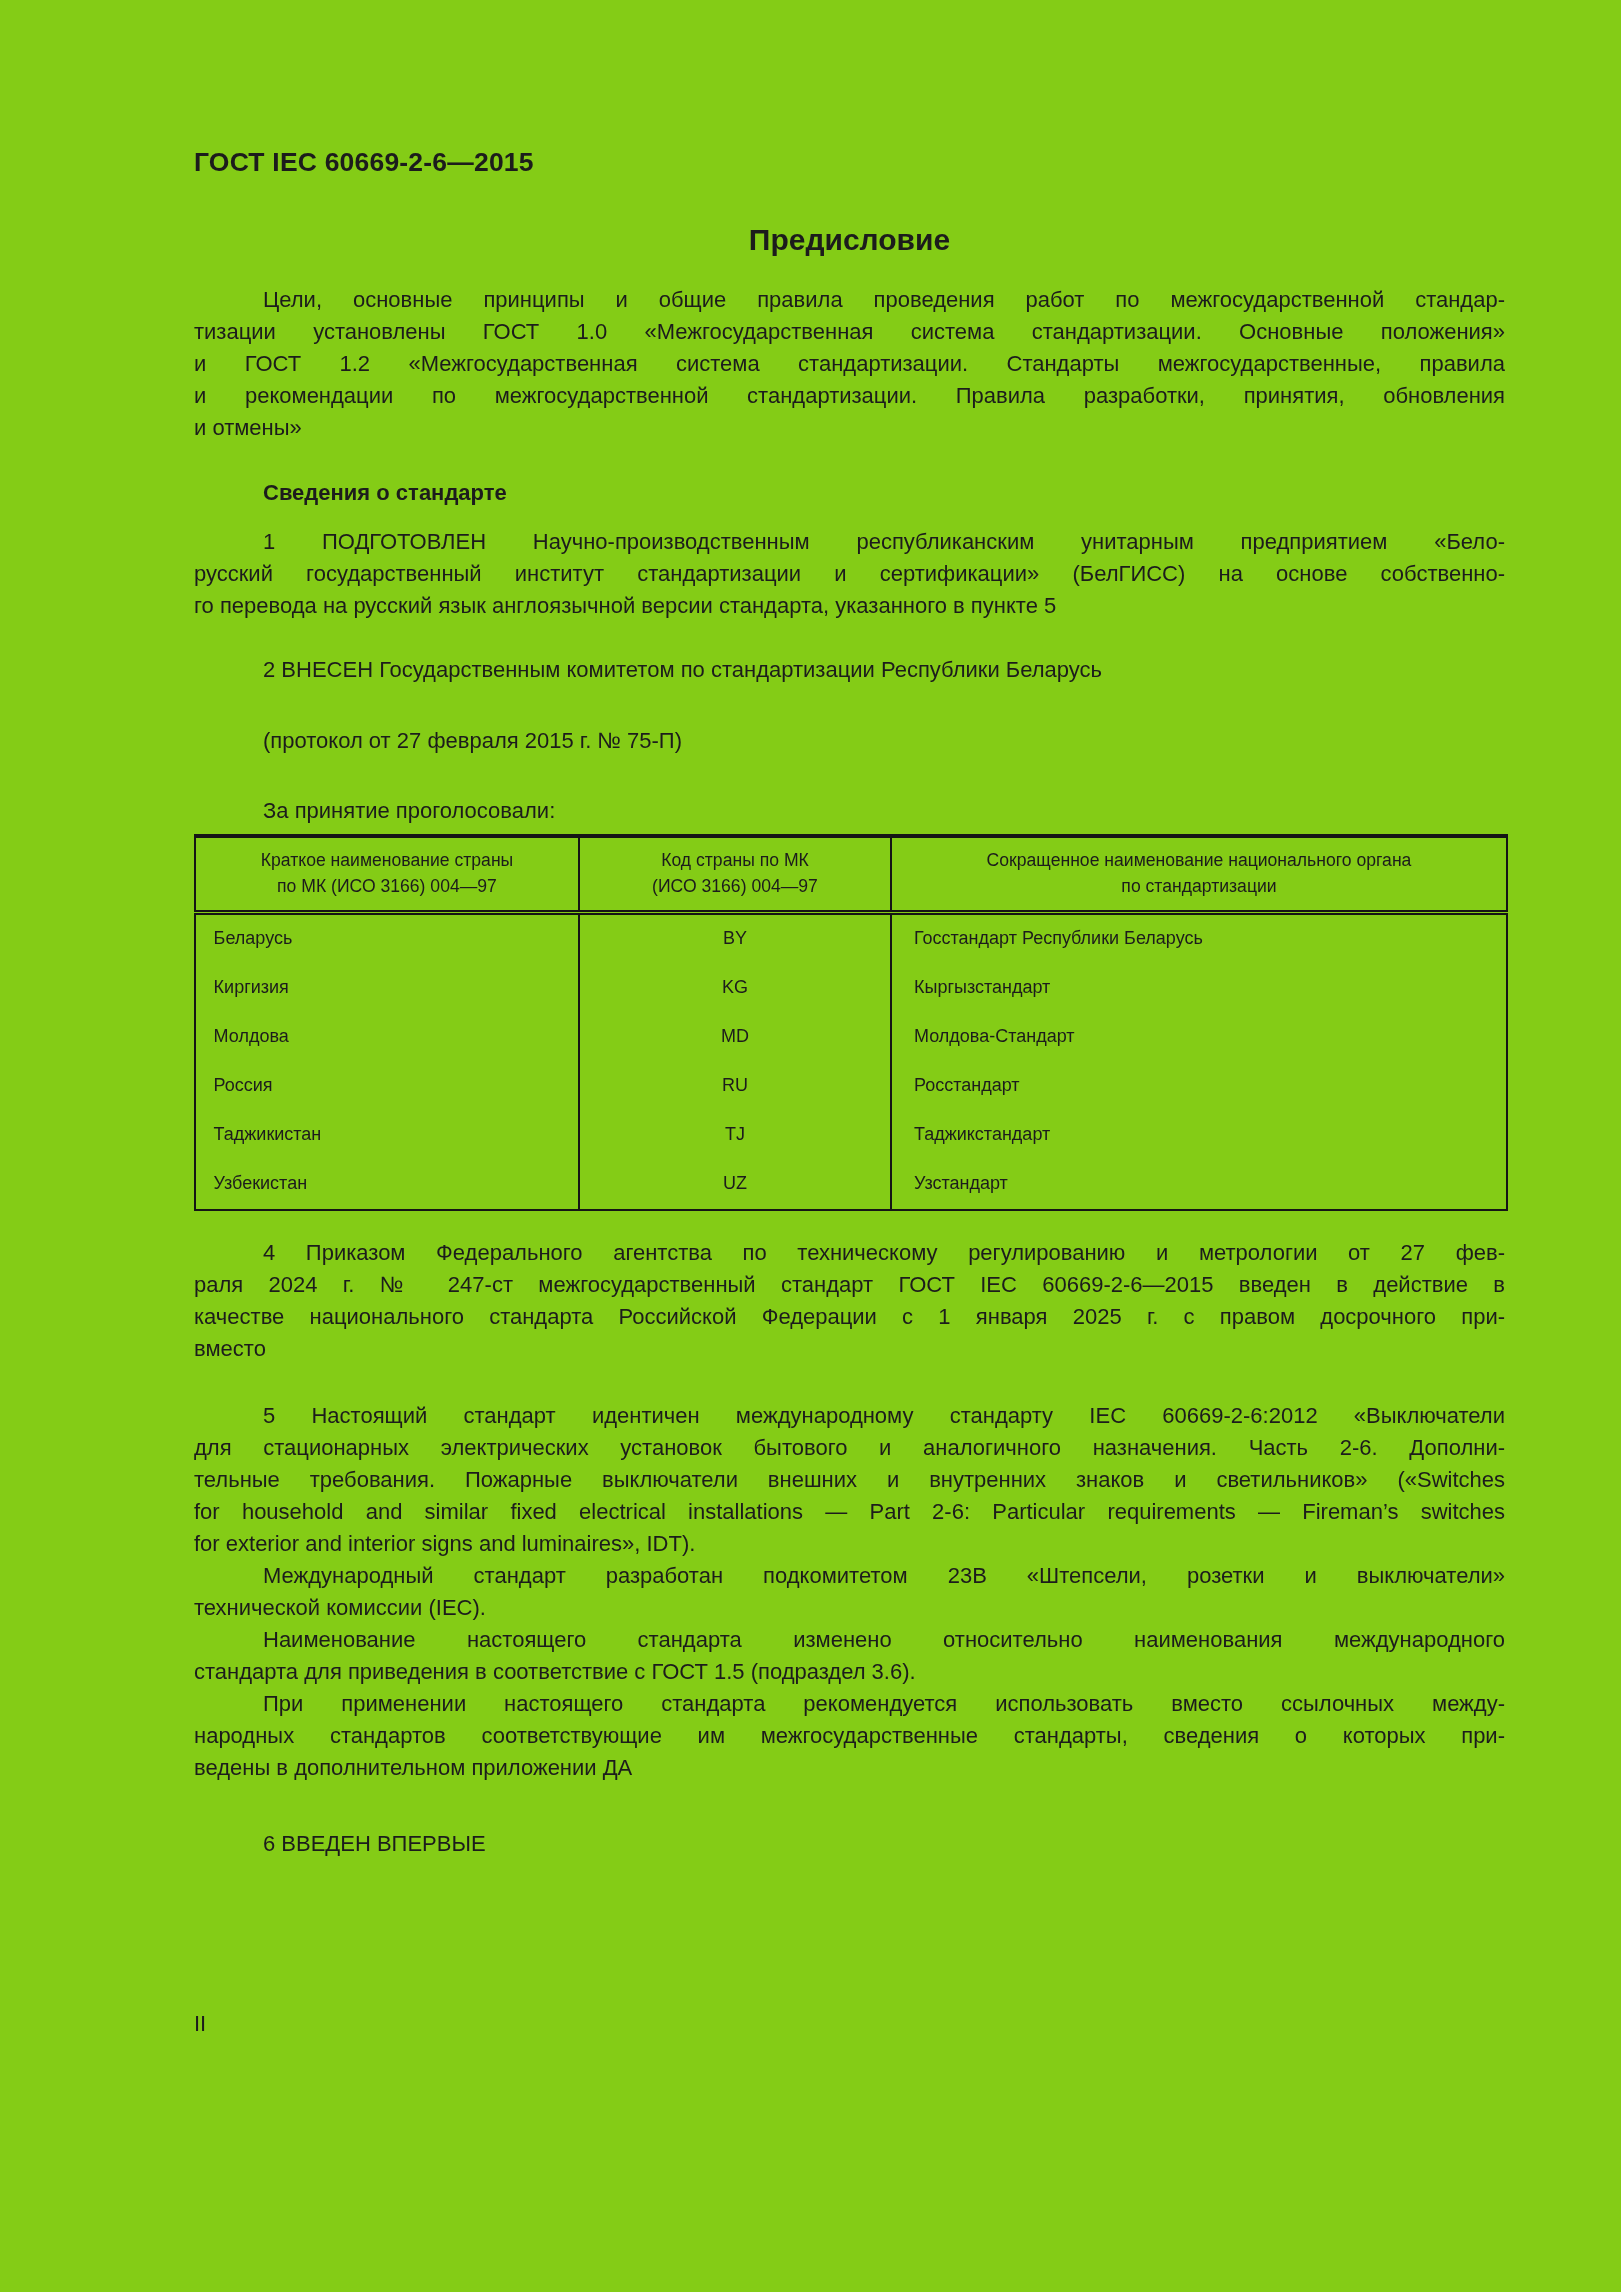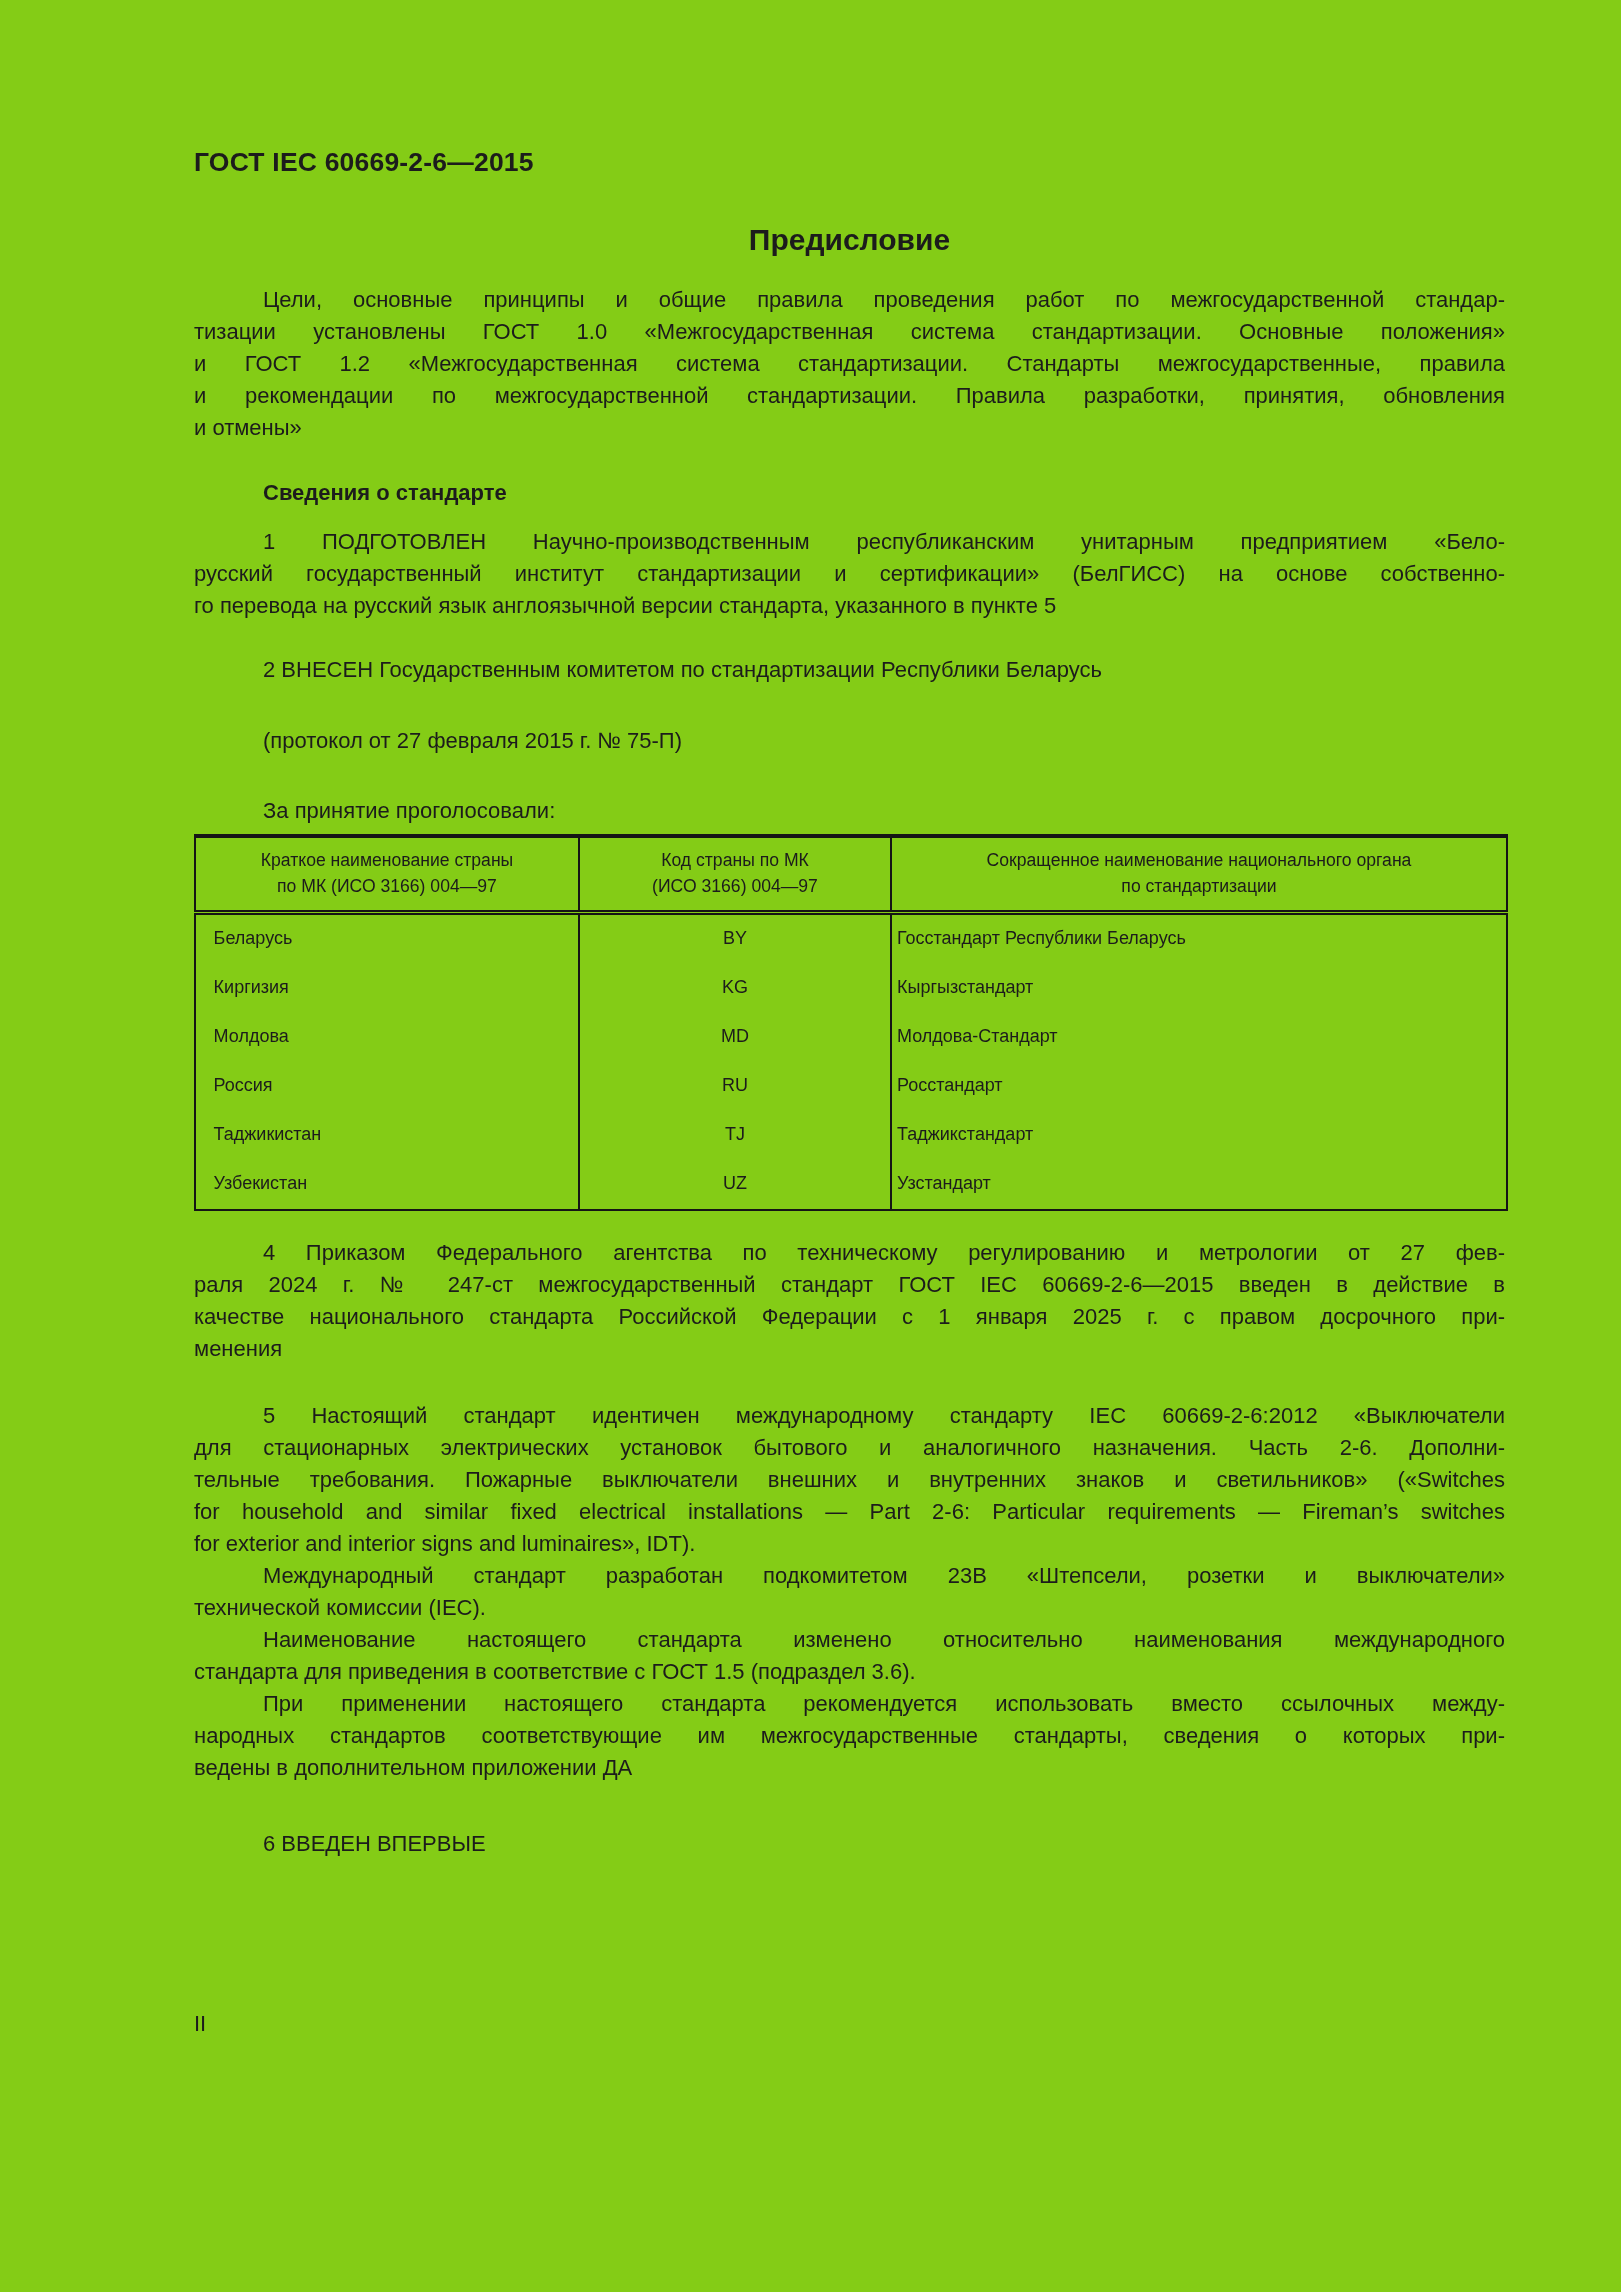--- a/index.html
+++ b/index.html
@@ -82,21 +82,21 @@
   table.vtable th .jline { text-align: center; text-align-last: center; text-indent: 0; }
   table.vtable td {
     height: 49px;
     font-size: 18px;
     line-height: 23.5px;
     vertical-align: middle;
     padding: 0 7.8px;
   }
   table.vtable td.c-country { padding-left: 17.6px; }
   table.vtable td.c-code    { text-align: center; }
-  table.vtable td.c-org     { padding-left: 5px; }
+  table.vtable td.c-org     { padding-left: 22px; }
 
   .folio {
     margin-top: 148px;
     font-size: 22px;
     line-height: 31px;
   }
 </style>
 </head>
 <body>
 
@@ -188,21 +188,21 @@
             <td class="c-code">UZ</td>
             <td class="c-org">Узстандарт</td>
           </tr>
         </tbody>
     </table>
 
     <div class="para indent" id="para-item4">
         <div class="jline">4 Приказом Федерального агентства по техническому регулированию и метрологии от 27 фев-</div>
         <div class="jline">раля 2024 г. № 247-ст межгосударственный стандарт ГОСТ IEC 60669-2-6—2015 введен в действие в</div>
         <div class="jline">качестве национального стандарта Российской Федерации с 1 января 2025 г. с правом досрочного при-</div>
-        <div class="jline last">менения</div>
+        <div class="jline last">вместо</div>
       </div>
 
     <div id="para-item5">
       <div class="para indent">
           <div class="jline">5 Настоящий стандарт идентичен международному стандарту IEC 60669-2-6:2012 «Выключатели</div>
           <div class="jline">для стационарных электрических установок бытового и аналогичного назначения. Часть 2-6. Дополни-</div>
           <div class="jline">тельные требования. Пожарные выключатели внешних и внутренних знаков и светильников» («Switches</div>
           <div class="jline">for household and similar fixed electrical installations — Part 2-6: Particular requirements — Fireman’s switches</div>
           <div class="jline last">for exterior and interior signs and luminaires», IDT).</div>
         </div>

